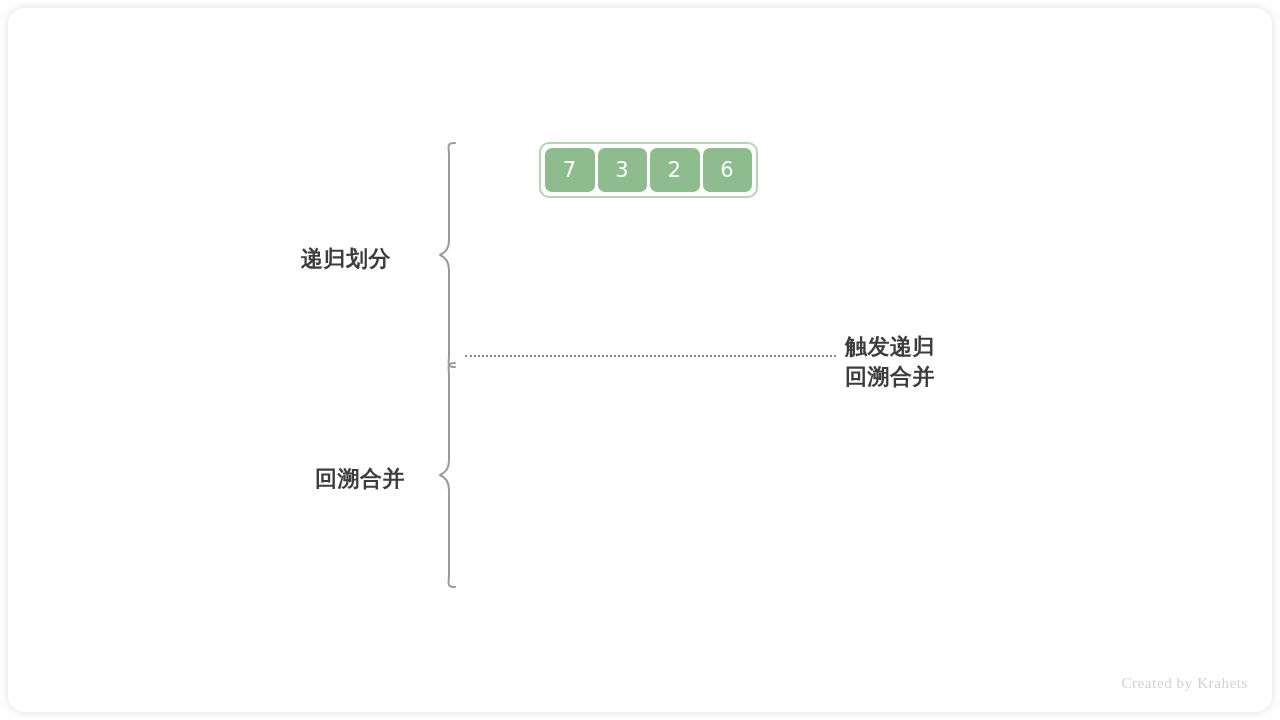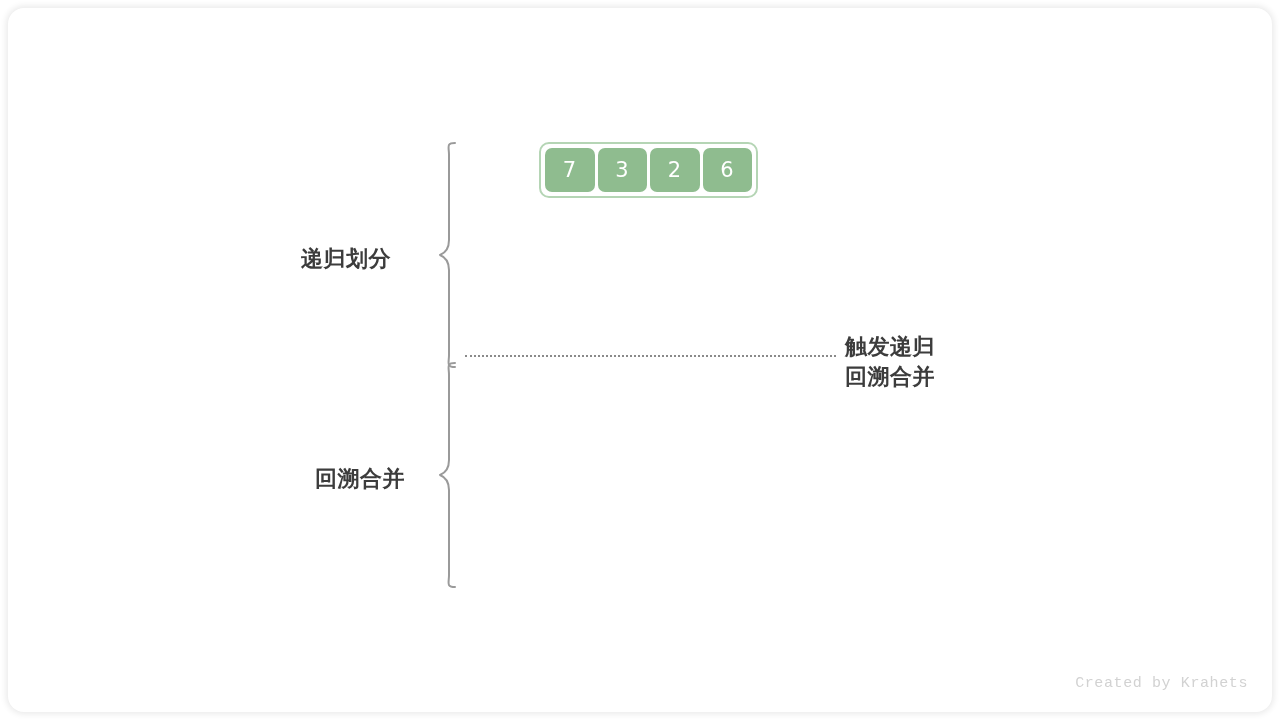--- a/index.html
+++ b/index.html
@@ -96,21 +96,21 @@
     line-height: 30px;
     white-space: nowrap;
     letter-spacing: 0.5px;
   }
 
   
   #credit {
     position: absolute;
     right: 24px;
     bottom: 20px;
-    font-family: Liberation Mono, monospace;
+    font-family: Liberation Serif, serif;
     font-size: 15px;
     color: #d2d2d2;
     letter-spacing: 0.6px;
     white-space: nowrap;
   }
 </style>
 </head>
 <body>
 
 <div id="figure-card">

